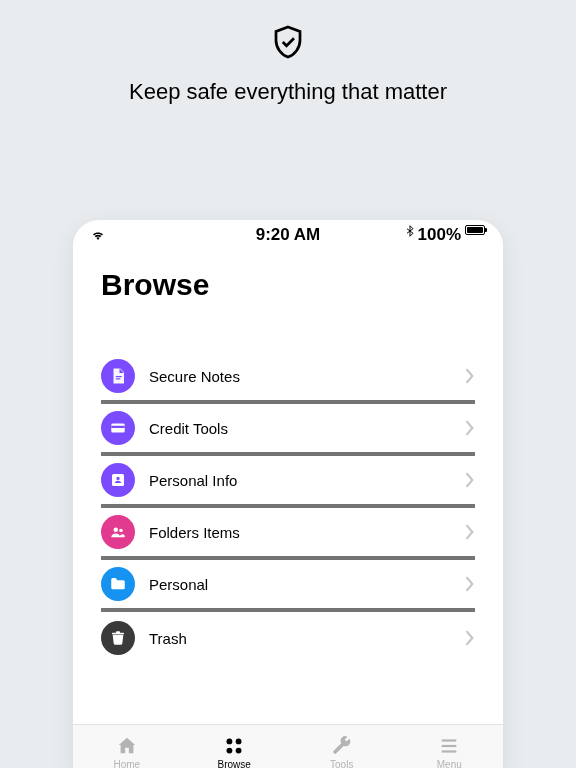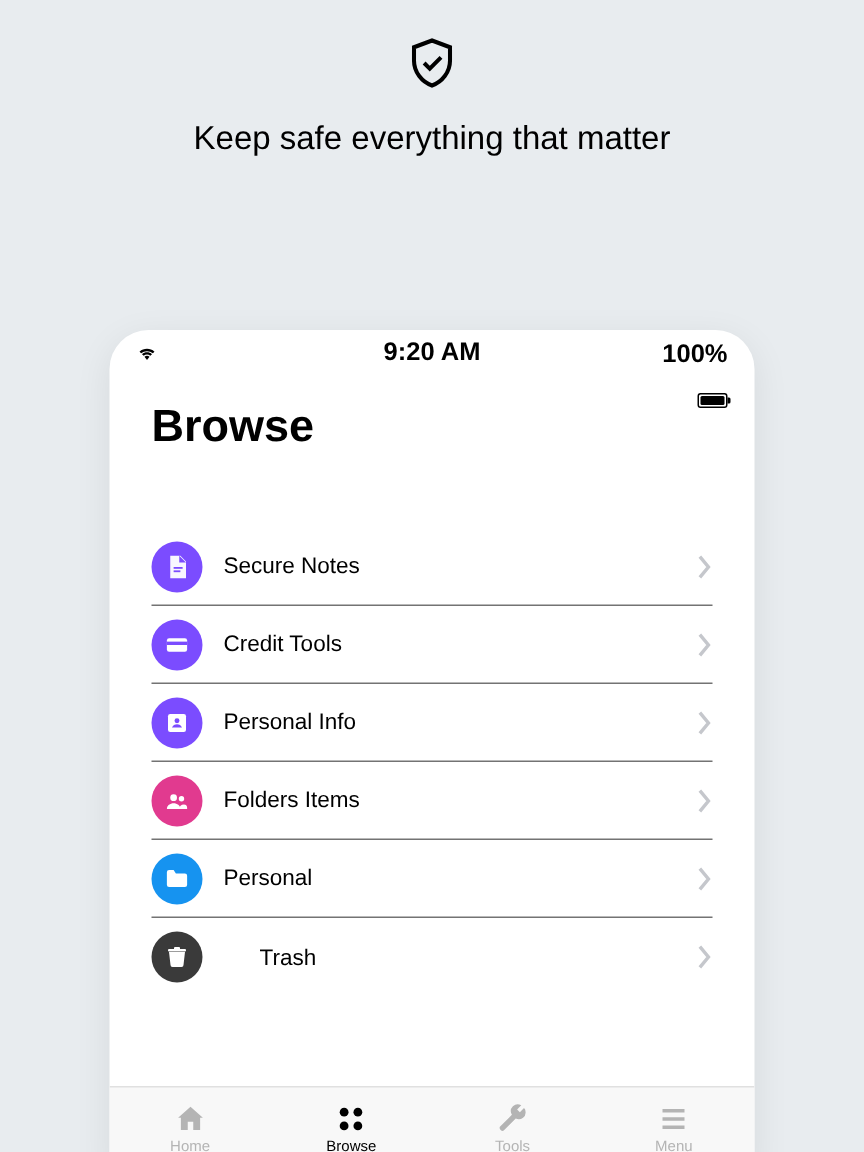--- a/index.html
+++ b/index.html
@@ -54,21 +54,21 @@
     font-size: 17px;
     font-weight: 600;
     color: #000;
   }
   .statusbar .center {
     position: absolute;
     left: 0; right: 0;
     text-align: center;
     pointer-events: none;
   }
-  .statusbar .right { display: flex; align-items: flex-end; gap: 16px; flex-direction: column; }
+  .statusbar .right { display: flex; align-items: flex-start; gap: 4px; }
   .battery {
     width: 20px; height: 10px; border: 1px solid #000; border-radius: 2px; position: relative;
   }
   .battery::after { content:""; position:absolute; right:-3px; top:2px; width:2px; height:4px; background:#000; border-radius:0 1px 1px 0; }
   .battery > div { position:absolute; inset:1px; background:#000; border-radius:1px; }
   .screen-title {
     font-size: 30px;
     font-weight: 800;
     color: #000;
     padding: 24px 28px 10px 28px;
@@ -76,24 +76,24 @@
   .list {
     margin-top: 40px;
     display: flex;
     flex-direction: column;
     padding: 0 28px;
   }
   .row {
     display: flex;
     align-items: center;
     height: 52px;
-    border-bottom: 1px solid #737373;
+    border-bottom: 4px solid #737373;
     cursor: pointer;
   }
-  .row:last-child { border-bottom: none; gap: 24px; }
+  .row:last-child { border-bottom: none; }
   .row-icon {
     width: 34px; height: 34px; border-radius: 50%;
     display: flex; align-items: center; justify-content: center;
     color: #fff;
     flex-shrink: 0;
   }
   .row-label {
     margin-left: 14px;
     font-size: 15px;
     color: #000;

